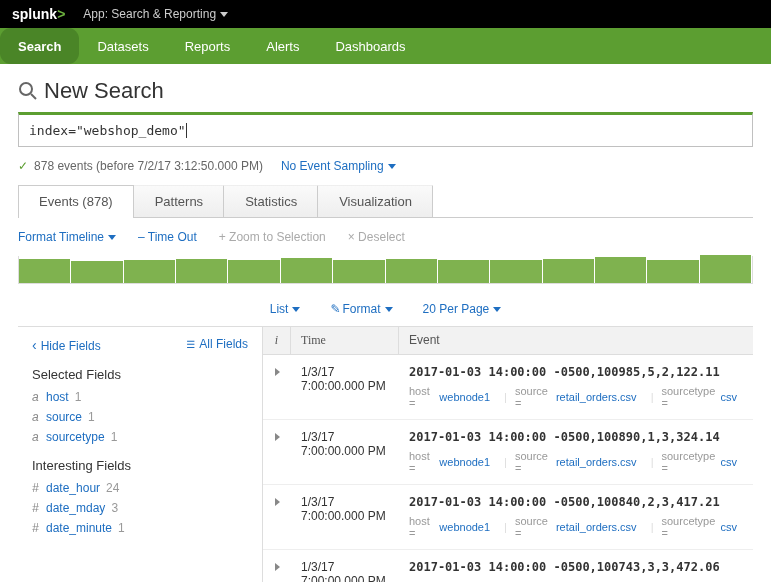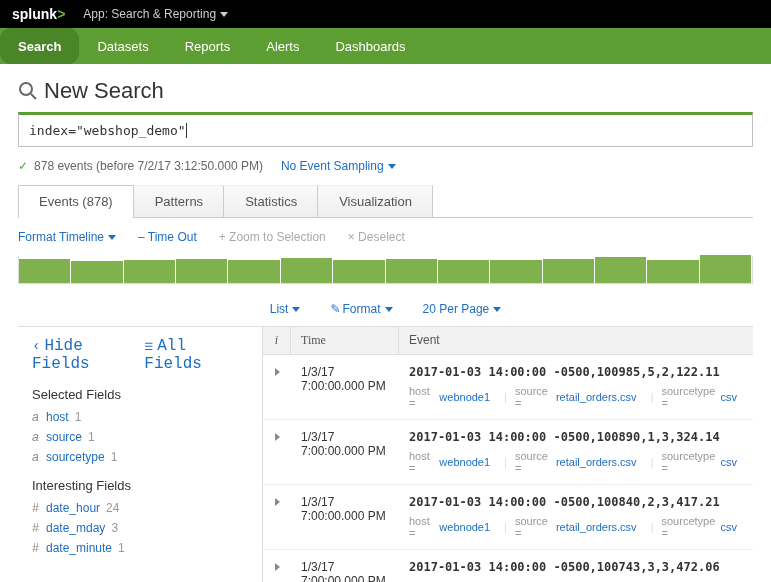--- a/index.html
+++ b/index.html
@@ -29,21 +29,21 @@
 .tab::after { content: ""; position: absolute; right: -8px; top: 0; bottom: 0; width: 8px; }
 .timeline-controls { display: flex; align-items: center; padding: 12px 0; font-size: 12px; }
 .tc-item { margin-right: 22px; cursor: pointer; }
 .tc-item.disabled { color: #aaa; cursor: default; }
 .timeline-bars { display: flex; align-items: flex-end; height: 28px; border: 1px solid #ddd; border-top: none; margin-bottom: 4px; }
 .tbar { flex: 1; background: #7fb24f; border-right: 1px solid #fff; }
 .view-controls { display: flex; justify-content: center; padding: 14px 0 10px 0; gap: 30px; font-size: 12px; text-align: right; }
 .main-split { display: flex; border-top: 1px solid #ddd; }
 .fields-panel { width: 245px; border-right: 1px solid #ddd; padding: 10px 14px; font-size: 12px; }
 .fields-header { display: flex; justify-content: space-between; margin-bottom: 14px; }
-.fields-header .link { font-size: 16px; font-family: Liberation Mono, monospace; }
+.fields-header .link { font-size: 12px; }
 .field-section-title { font-weight: 400; color: #333; margin-bottom: 8px; font-size: 13px; }
 .field-row { display: flex; align-items: center; margin-bottom: 6px; font-size: 12px; }
 .field-type { font-style: italic; color: #888; width: 14px; }
 .field-name { color: #1e6ec1; cursor: pointer; margin-right: 6px; }
 .field-count { color: #999; }
 .events-panel { flex: 1; overflow: hidden; }
 .events-header { display: flex; background: #f2f2f2; border-bottom: 1px solid #ddd; font-size: 12px; color: #555; }
 .eh-i { width: 28px; text-align: center; padding: 6px 0; font-style: italic; font-family: serif; border-right: 1px solid #ddd; }
 .eh-time { width: 108px; padding: 6px 10px; border-right: 1px solid #ddd; font-family: Liberation Serif, serif; }
 .eh-event { flex: 1; padding: 6px 10px; }

